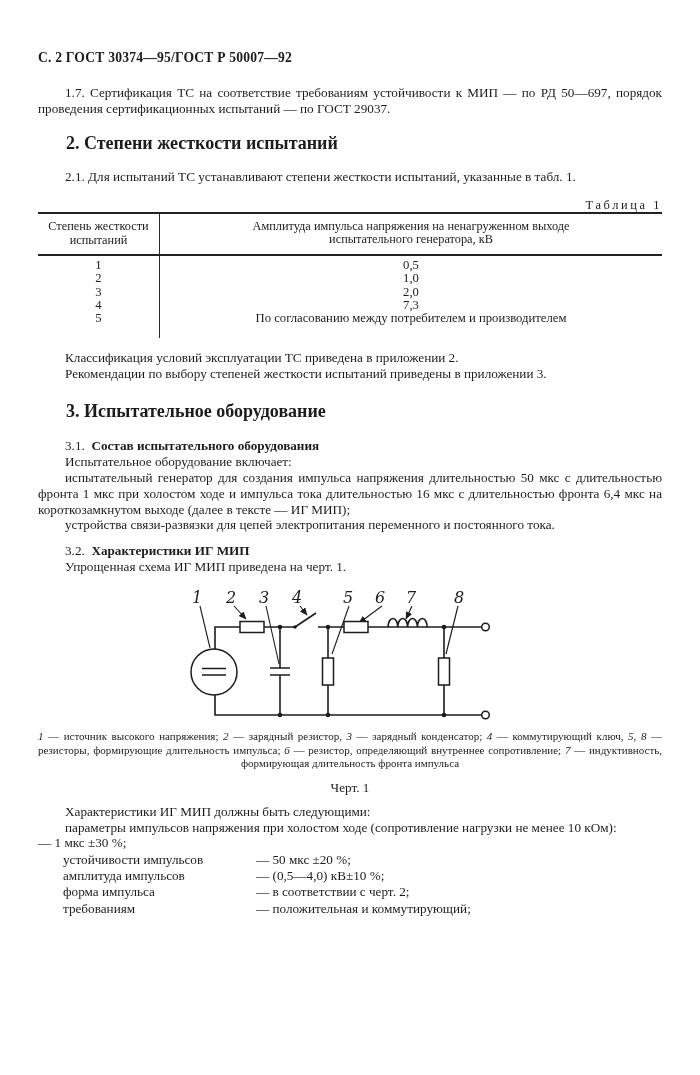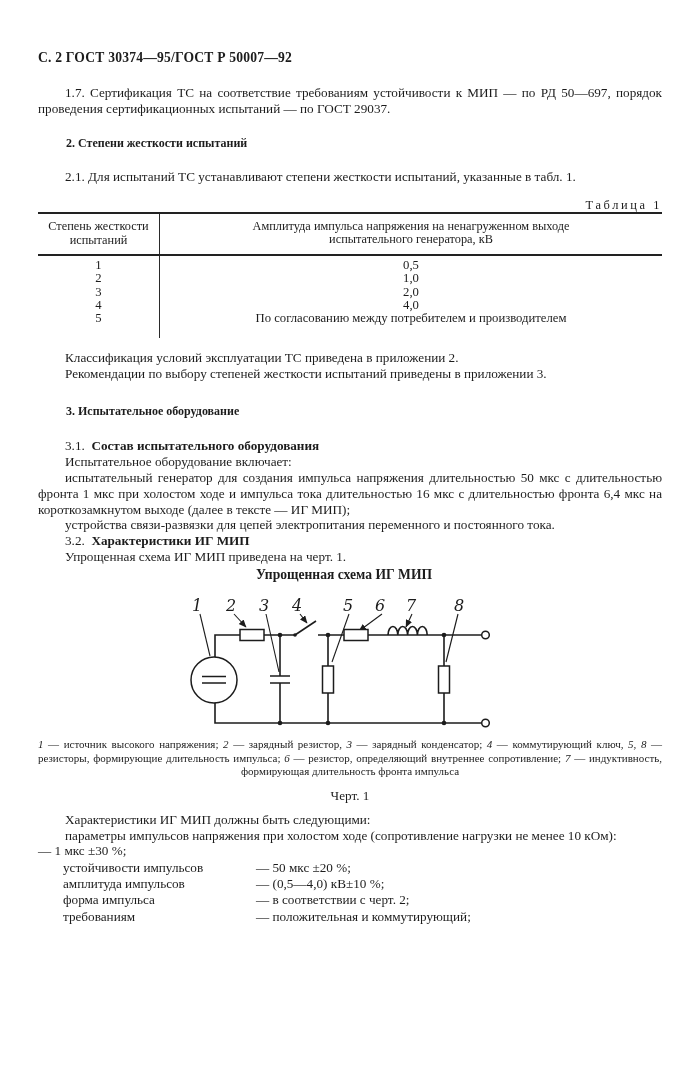--- a/index.html
+++ b/index.html
@@ -12,21 +12,21 @@
     font-family:"Liberation Serif","DejaVu Serif",serif;
     font-size:13.2px; line-height:15.8px;
     padding:50px 38px 0 38px;
     overflow:hidden;
     border-radius:15px;
   }
   .running-header { font-weight:bold; font-size:13.6px; letter-spacing:.2px; }
   p.body { text-align:justify; }
   .ind { text-indent:27px; }
   .p17 { margin-top:19px; }
-  .h2 { font-weight:bold; font-size:12px; line-height:19px; margin-left:28px; }
+  .h2 { font-weight:bold; font-size:18px; line-height:19px; margin-left:28px; }
   .h2-s2 { margin-top:18px; }
   .h2-s3 { margin-top:21px; }
   .p21 { margin-top:16px; }
   .table-label { margin-top:13px; text-align:right; font-size:12.4px; line-height:14px; letter-spacing:2.6px; }
   .gtable { border-top:2px solid #222; width:624px; }
   .thead { display:flex; border-bottom:2px solid #222; }
   .thead .c1 { width:122px; border-right:1.3px solid #2a2a2a; text-align:center;
                font-size:12.3px; line-height:13.8px; padding:6px 6px 6px 6px; }
   .thead .c2 { flex:1; display:flex; align-items:center; justify-content:center;
                font-size:12.3px; line-height:13.8px; padding:5px 0 6px 0; }
@@ -81,39 +81,38 @@
         <div class="trow">1</div>
         <div class="trow">2</div>
         <div class="trow">3</div>
         <div class="trow">4</div>
         <div class="trow">5</div>
       </div>
       <div class="c2col">
         <div class="trow">0,5</div>
         <div class="trow">1,0</div>
         <div class="trow">2,0</div>
-        <div class="trow">4,0</div>
+        <div class="trow">7,3</div>
         <div class="trow">По согласованию между потребителем и производителем</div>
       </div>
     </div>
   </div>
 
   <p class="body ind p-class">Классификация условий эксплуатации ТС приведена в приложении 2.</p>
   <p class="body ind">Рекомендации по выбору степеней жесткости испытаний приведены в приложении 3.</p>
 
   <div class="h2 h2-s3">3. Испытательное оборудование</div>
 
   <p class="p31"><span class="sec-num">3.1.</span>&nbsp;&nbsp;<span class="sec-bold">Состав испытательного оборудования</span></p>
   <p class="body ind">Испытательное оборудование включает:</p>
   <p class="body ind">испытательный генератор для создания импульса напряжения длительностью 50 мкс с длительностью фронта 1 мкс при холостом ходе и импульса тока длительностью 16 мкс с длительностью фронта 6,4 мкс на короткозамкнутом выходе (далее в тексте — ИГ МИП);</p>
   <p class="body ind">устройства связи-развязки для цепей электропитания переменного и постоянного тока.</p>
-  <p class="p31" style="margin-top:0"><span class="sec-num">3.2.</span>&nbsp;&nbsp;<span class="sec-bold">Характеристики ИГ МИП</span></p>
+  <p class="p31" style="margin-top:10px"><span class="sec-num">3.2.</span>&nbsp;&nbsp;<span class="sec-bold">Характеристики ИГ МИП</span></p>
   <p class="body ind">Упрощенная схема ИГ МИП приведена на черт. 1.</p>
 
-  <div class="fig-title">Упрощенная схема ИГ МИП</div>
 
   <svg class="circuit" width="370" height="145" viewBox="150 585 370 145">
     <defs>
       <marker id="arr" markerWidth="9" markerHeight="8" refX="6.5" refY="3" orient="auto">
         <path d="M0,0 L7,3 L0,6 Z" fill="#1c1c1c"></path>
       </marker>
     </defs>
 
     <text class="lbl" x="199" y="608" text-anchor="middle">1</text>
     <text class="lbl" x="233" y="608" text-anchor="middle">2</text>

